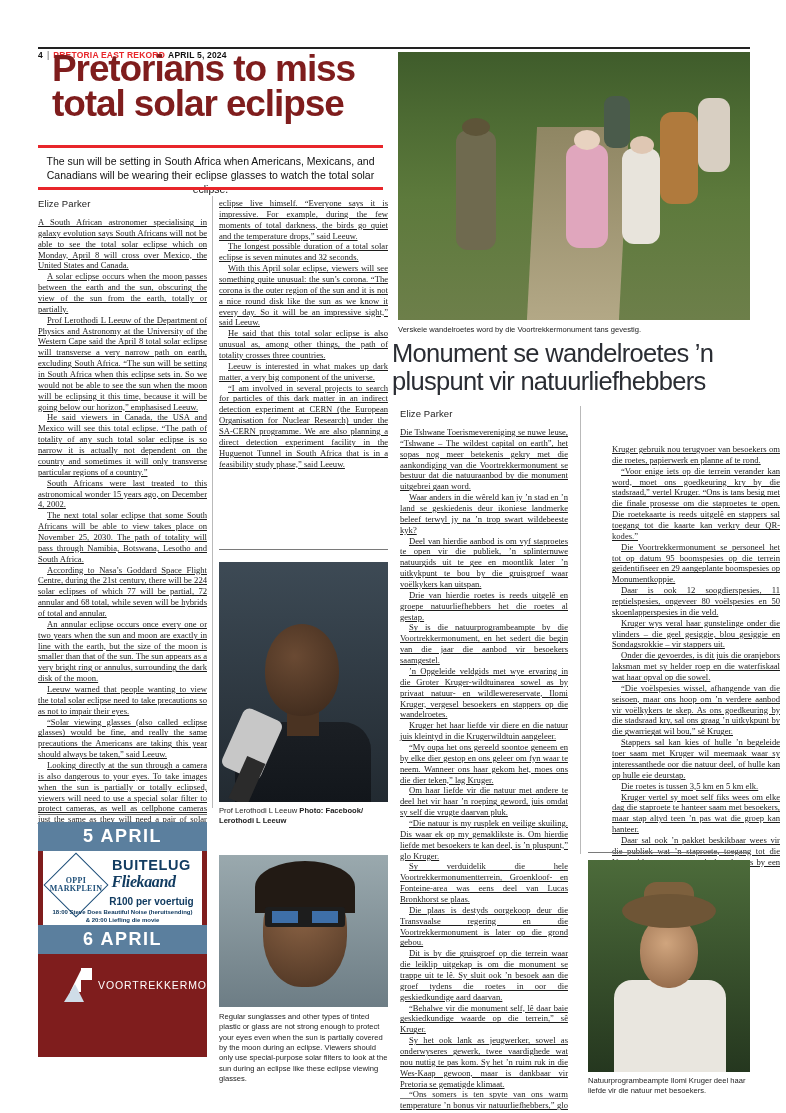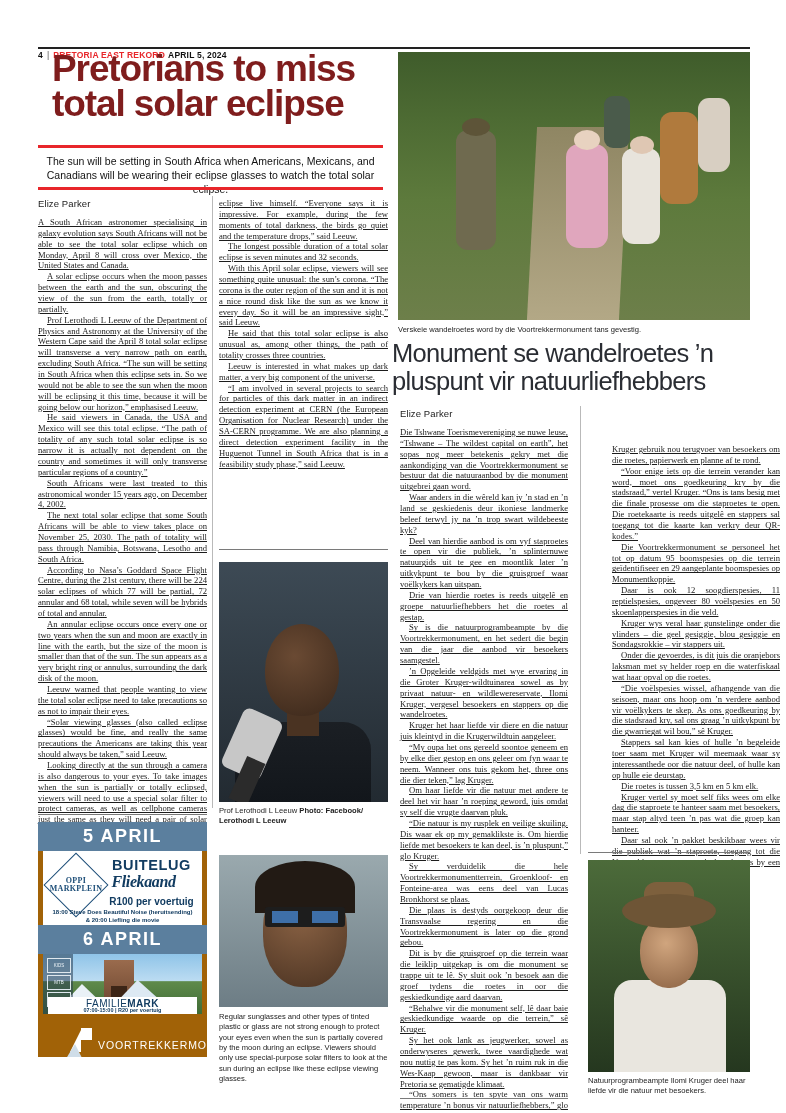--- a/index.html
+++ b/index.html
@@ -35,21 +35,21 @@
 
   #l-col1{left:38px;top:198px;width:169px;}
   #l-col2{left:219px;top:198px;width:169px;}
 
   .vrule{position:absolute;width:1px;background:#b9b9b9;}
 
   .col-rule-bottom{position:absolute;background:#7a7a7a;height:1px;}
 
   
   .ad{position:absolute;left:38px;top:822px;width:169px;height:235px;overflow:hidden;
-      background:#a16207;font-family:"Liberation Sans",sans-serif;}
+      background:#7f1d1d;font-family:"Liberation Sans",sans-serif;}
   .ad-band{position:relative;height:29px;background:#5b7f9e;}
   .ad-band .bt{position:absolute;left:0;right:0;top:4px;text-align:center;color:#fff;
                font-size:18px;font-weight:bold;letter-spacing:1.5px;}
   .ad-white{position:relative;background:#fff;margin:0 5px;height:74px;}
   .ad-logo{position:absolute;left:6px;top:7px;width:54px;height:58px;}
   .ad-logo .dia{position:absolute;left:4px;top:4px;width:44px;height:44px;border:1.4px solid #1d4e78;
                 transform:rotate(45deg);}
   .ad-logo .lt1{position:absolute;left:0;top:18px;width:54px;text-align:center;color:#1d4e78;
                 font-family:"Liberation Serif",serif;font-weight:bold;font-size:8px;letter-spacing:.4px;}
   .ad-logo .lt2{position:absolute;left:0;top:26px;width:54px;text-align:center;color:#1d4e78;
@@ -212,34 +212,20 @@
       </div>
       <div class="ad-buit">BUITELUG</div>
       <div class="ad-flie">Fliekaand</div>
       <div class="ad-price">R100 per voertuig</div>
       <div class="ad-times1">18:00 Steve Does Beautiful Noise (heruitsending)</div>
       <div class="ad-times2">&amp; 20:00 Liefling die movie</div>
     </div>
     <div class="ad-band">
       <div class="bt">6 APRIL</div>
     </div>
-    <div class="ad-photo">
-      <div class="ad-tentL"></div>
-      <div class="ad-mon"></div>
-      <div class="ad-tentR"></div>
-      <div class="ad-sidebadges">
-        <div class="ad-sb" style="top:4px;">KIDS</div>
-        <div class="ad-sb" style="top:21px;">MTB</div>
-        <div class="ad-sb" style="top:38px;">ART</div>
-      </div>
-      <div class="ad-famwrap">
-        <div class="ad-fam"><span>FAMILIE</span><b>MARK</b></div>
-        <div class="ad-famsub">07:00-15:00 | R20 per voertuig</div>
-      </div>
-    </div>
     <div class="ad-foot">
       <div class="ad-vtmlogo">
         <div class="f1"></div>
         <div class="f2"></div>
         <div class="f3"></div>
       </div>
       <div class="ad-vtmname">VOORTREKKERMONUMENT</div>
 
     </div>
   </div>
@@ -284,40 +270,40 @@
   <div class="col" id="r-col1">
     <div class="byline">Elize Parker</div>
     <div>
         <p class="first">Die Tshwane Toerismevereniging se nuwe leuse, “Tshwane – The wildest capital on earth”, het sopas nog meer betekenis gekry met die aankondiging van die Voortrekkermonument se bestuur dat die natuuraanbod by die monument uitgebrei gaan word.</p>
         <p>Waar anders in die wêreld kan jy ’n stad en ’n land se geskiedenis deur ikoniese landmerke beleef terwyl jy na ’n trop swart wildebeeste kyk?</p>
         <p>Deel van hierdie aanbod is om vyf staproetes te open vir die publiek, ’n splinternuwe natuurgids uit te gee en moontlik later ’n uitkykpunt te bou by die gruisgroef waar voëlkykers kan uitspan.</p>
         <p>Drie van hierdie roetes is reeds uitgelê en groepe natuurliefhebbers het die roetes al gestap.</p>
         <p>Sy is die natuurprogrambeampte by die Voortrekkermonument, en het sedert die begin van die jaar die aanbod vir besoekers saamgestel.</p>
         <p>’n Opgeleide veldgids met wye ervaring in die Groter Kruger-wildtuinarea sowel as by privaat natuur- en wildlewereservate, Ilomi Kruger, vergesel besoekers en stappers op die wandelroetes.</p>
         <p>Kruger het haar liefde vir diere en die natuur juis kleintyd in die Krugerwildtuin aangeleer.</p>
-        <p>“My oupa het ons gereeld soontoe geneem en by elke dier gestop en ons geleer om fyn waar te neem. Wanneer ons tuis gekom het, three ons die dier teken,” lag Kruger.</p>
+        <p>“My oupa het ons gereeld soontoe geneem en by elke dier gestop en ons geleer om fyn waar te neem. Wanneer ons haar gekom het, moes ons die dier teken,” lag Kruger.</p>
         <p>Om haar liefde vir die natuur met andere te deel het vir haar ’n roeping geword, juis omdat sy self die vrugte daarvan pluk.</p>
         <p>“Die natuur is my rusplek en veilige skuiling. Dis waar ek op my gemaklikste is. Om hierdie liefde met besoekers te kan deel, is ’n pluspunt,” glo Kruger.</p>
         <p>Sy verduidelik die hele Voortrekkermonumentterrein, Groenkloof- en Fonteine-area was eens deel van Lucas Bronkhorst se plaas.</p>
         <p>Die plaas is destyds oorgekoop deur die Transvaalse regering en die Voortrekkermonument is later op die grond gebou.</p>
         <p>Dit is by die gruisgroef op die terrein waar die leiklip uitgekap is om die monument se trappe uit te lê. Sy sluit ook ’n besoek aan die groef tydens die roetes in oor die geskiedkundige aard daarvan.</p>
         <p>“Behalwe vir die monument self, lê daar baie geskiedkundige waarde op die terrein,” sê Kruger.</p>
         <p>Sy het ook lank as jeugwerker, sowel as onderwyseres gewerk, twee vaardighede wat nou nuttig te pas kom. Sy het ’n ruim ruk in die Wes-Kaap gewoon, maar is dankbaar vir Pretoria se gematigde klimaat.</p>
         <p>“Ons somers is ten spyte van ons warm temperature ’n bonus vir natuurliefhebbers,” glo Kruger.</p>
       </div>
   </div>
 
   <div class="col" id="r-col2">
     <div>
         <p class="first">Kruger gebruik nou terugvoer van besoekers om die roetes, papierwerk en planne af te rond.</p>
         <p>“Voor enige iets op die terrein verander kan word, moet ons goedkeuring kry by die stadsraad,” vertel Kruger. “Ons is tans besig met die finale prosesse om die staproetes te open. Die roetekaarte is reeds uitgelê en stappers sal toegang tot die kaarte kan verkry deur QR-kodes.”</p>
         <p>Die Voortrekkermonument se personeel het tot op datum 95 boomspesies op die terrein geïdentifiseer en 29 aangeplante boomspesies op Monumentkoppie.</p>
         <p>Daar is ook 12 soogdierspesies, 11 reptielspesies, ongeveer 80 voëlspesies en 50 skoenlapperspesies in die veld.</p>
         <p>Kruger wys veral haar gunstelinge onder die vlinders – die geel gesiggie, blou gesiggie en Sondagsrokkie – vir stappers uit.</p>
-        <p>Onder die gevoerdes, is dit juis die oranjebors laksman met sy helder roep en die waterfiskaal wat haar opval op die roetes.</p>
+        <p>Onder die gevoerdes, is dit juis die oranjebors laksman met sy helder roep en die waterfiskaal wat haar opval op die sowel.</p>
         <p>“Die voëlspesies wissel, afhangende van die seisoen, maar ons hoop om ’n verdere aanbod vir voëlkykers te skep. As ons goedkeuring by die stadsraad kry, sal ons graag ’n uitkykpunt by die gwarriegat wil bou,” sê Kruger.</p>
         <p>Stappers sal kan kies of hulle ’n begeleide toer saam met Kruger wil meemaak waar sy interessanthede oor die natuur deel, of hulle kan op hulle eie deurstap.</p>
         <p>Die roetes is tussen 3,5 km en 5 km elk.</p>
         <p>Kruger vertel sy moet self fiks wees om elke dag die staproete te hanteer saam met besoekers, maar stap altyd teen ’n pas wat die groep kan hanteer.</p>
         <p>Daar sal ook ’n pakket beskikbaar wees vir die publiek wat ’n staproete, toegang tot die Voortrekkermonument en ’n koopbewys by een van die restaurante insluit.</p>
       </div>
   </div>
 
   <div class="vrule" style="left:580px;top:406px;height:448px;"></div>
   <div class="col-rule-bottom" style="left:400px;top:1098px;width:168px;"></div>

